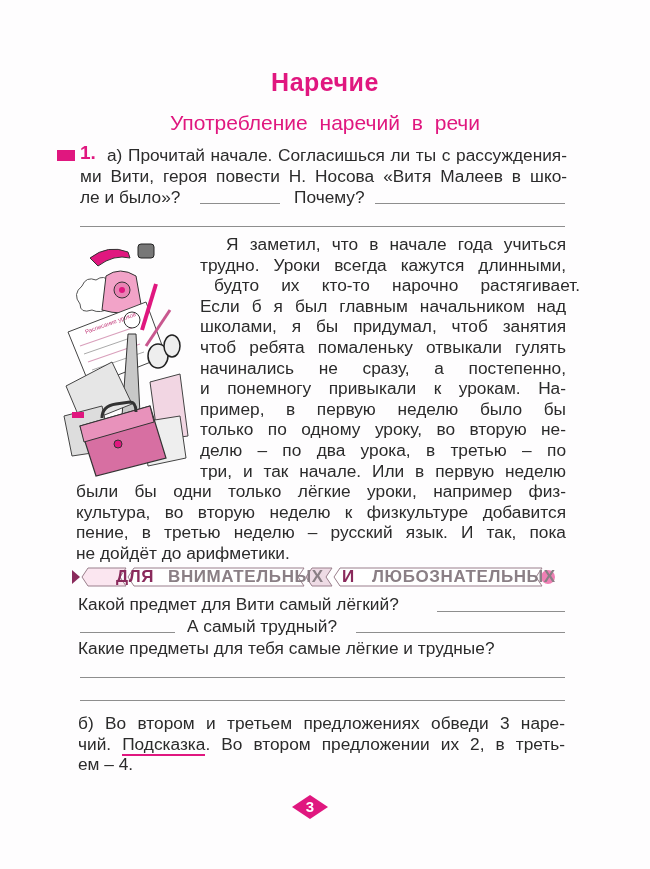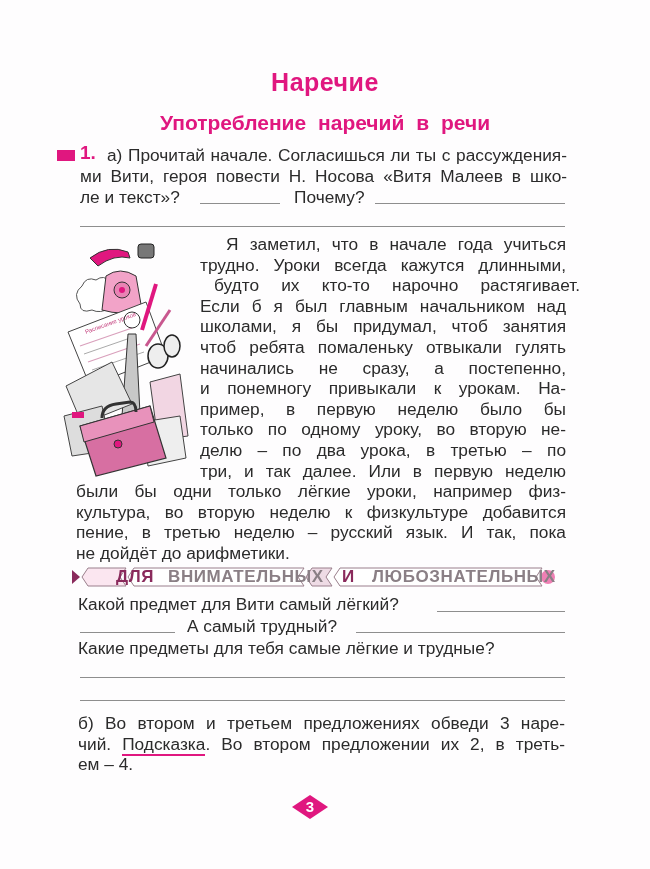--- a/index.html
+++ b/index.html
@@ -1,19 +1,19 @@
 <!DOCTYPE html>
 <html><head>
 <meta charset="utf-8">
 <style>
   html,body{margin:0;padding:0;}
   body{width:650px;height:869px;background:#fefdfe;position:relative;overflow:hidden;font-family:"Liberation Sans","DejaVu Sans",sans-serif;color:#2b2b2b;}
   .abs{position:absolute;}
   .title{left:0;width:650px;top:68px;text-align:center;font-size:25px;font-weight:bold;color:#e0177f;letter-spacing:0.5px;}
-  .subtitle{left:0;width:650px;top:111px;text-align:center;font-size:21px;font-weight:bold;color:#e0177f;word-spacing:6px;}
+  .subtitle{left:0;width:650px;top:111px;text-align:center;font-size:21px;font-weight:normal;color:#e0177f;word-spacing:6px;}
   .line{position:absolute;height:0;border-top:1.3px solid #8e8e8e;}
   .txt{font-size:17.3px;line-height:20.6px;color:#2b2b2b;}
   .jl{text-align:justify;text-align-last:justify;white-space:nowrap;}
   .row{position:absolute;white-space:nowrap;}
   .marker{left:57px;top:150px;width:18px;height:11px;background:#e0177f;}
   .tasknum{left:80px;top:142px;font-size:19px;font-weight:bold;color:#e0177f;}
   .banner{left:72px;top:565px;height:24px;}
   .banner span{font-weight:bold;font-size:17px;letter-spacing:0.6px;margin-left:28px;}
   .page-num{left:291px;top:794px;width:38px;height:26px;}
   .underline-pink{border-bottom:2px solid #e0177f;}
@@ -25,21 +25,21 @@
 <div class="abs title">Наречие</div>
 <div class="abs subtitle">Употребление наречий в речи</div>
 
 <div class="abs marker"></div>
 <div class="abs tasknum">1.</div>
 
 <div class="row txt" style="left:107px;top:145px;width:460px;">
   <div class="jl" style="width:460px;"><span>а)</span> <span>Прочитай начале. Согласишься ли ты с рассуждения-</span></div>
 </div>
 <div class="row txt jl" style="left:80px;top:166px;width:487px;">ми Вити, героя повести Н. Носова «Витя Малеев в шко-</div>
-<div class="row txt" style="left:80px;top:187px;">ле и текст»?</div>
+<div class="row txt" style="left:80px;top:187px;">ле и было»?</div>
 <div class="line" style="left:200px;top:203px;width:80px;"></div>
 <div class="row txt" style="left:294px;top:187px;">Почему?</div>
 <div class="line" style="left:375px;top:203px;width:190px;"></div>
 <div class="line" style="left:80px;top:226px;width:485px;"></div>
 
 <div class="abs" style="left:62px;top:236px;width:130px;height:242px;">
   <svg width="130" height="242" viewBox="0 0 130 242">
 
     <path d="M18 68 q-8 -10 2 -18 q4 -10 14 -6 q8 -6 14 2 l0 26 q-10 6 -18 2 q-12 4 -12 -6z" fill="#fff" stroke="#555" stroke-width="1"></path>
 
@@ -85,21 +85,21 @@
   <div class="txt jl" style="width:366px;">трудно. Уроки всегда кажутся длинными,</div>
   <div class="txt jl" style="width:366px;margin-left:14px;">будто их кто-то нарочно растягивает.</div>
   <div class="txt jl" style="width:366px;">Если б я был главным начальником над</div>
   <div class="txt jl" style="width:366px;">школами, я бы придумал, чтоб занятия</div>
   <div class="txt jl" style="width:366px;">чтоб ребята помаленьку отвыкали гулять</div>
   <div class="txt jl" style="width:366px;">начинались не сразу, а постепенно,</div>
   <div class="txt jl" style="width:366px;">и понемногу привыкали к урокам. На-</div>
   <div class="txt jl" style="width:366px;">пример, в первую неделю было бы</div>
   <div class="txt jl" style="width:366px;">только по одному уроку, во вторую не-</div>
   <div class="txt jl" style="width:366px;">делю – по два урока, в третью – по</div>
-  <div class="txt jl" style="width:366px;">три, и так далее. Или в первую неделю</div>
+  <div class="txt jl" style="width:366px;">три, и так начале. Или в первую неделю</div>
 </div>
 
 <div class="abs" style="left:76px;top:481px;width:490px;">
   <div class="txt jl" style="width:490px;">были бы одни только лёгкие уроки, например физ-</div>
   <div class="txt jl" style="width:490px;">культура, во вторую неделю к физкультуре добавится</div>
   <div class="txt jl" style="width:490px;">пение, в третью неделю – русский язык. И так, пока</div>
   <div class="txt">не дойдёт до арифметики.</div>
 </div>
 
 <div class="abs banner" style="width:490px;">

